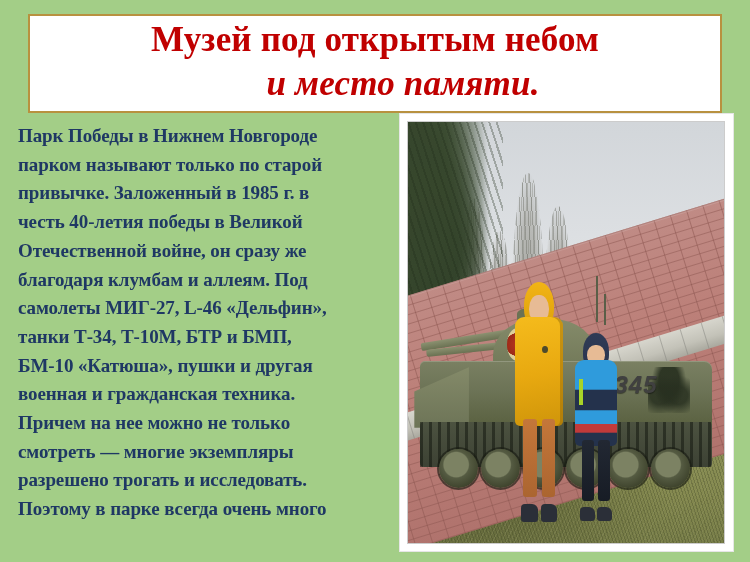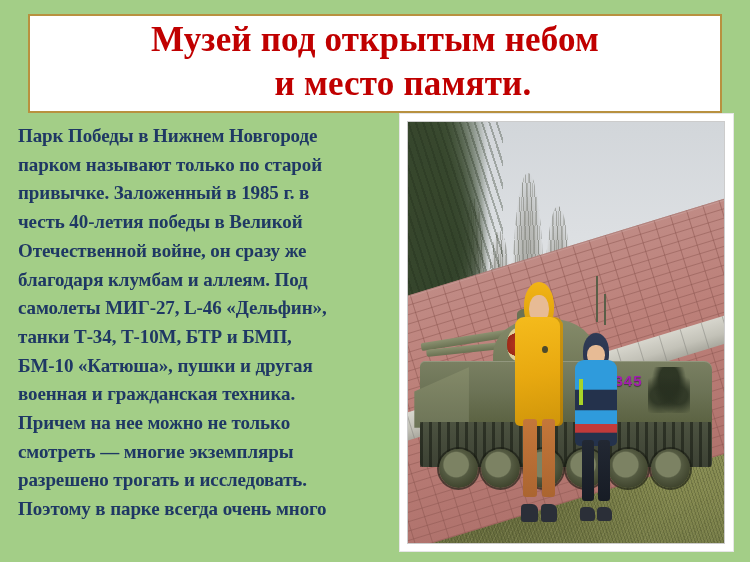--- a/index.html
+++ b/index.html
@@ -44,21 +44,21 @@
     color: #c00000;
     font-family: "Liberation Serif", "DejaVu Serif", serif;
     font-weight: bold;
     font-size: 35px;
     line-height: 44px;
     letter-spacing: 0.2px;
     white-space: nowrap;
     text-align: center;
   }
   .title-line.l1 { margin-left: 0px; }
-  .title-line.l2 { margin-left: 56px; }
+  .title-line.l2 { margin-left: 56px; font-style: italic; }
 
   
   .text-col {
     position: absolute;
     left: 18px;
     top: 122px;
     width: 368px;
     height: 428px;
   }
   .body-line {
@@ -328,27 +328,28 @@
     height: 30%;
     background:
       radial-gradient(ellipse at 50% 30%, rgba(40,48,32,.92) 0 34%, rgba(40,48,32,0) 58%),
       radial-gradient(ellipse at 28% 62%, rgba(40,48,32,.85) 0 22%, rgba(40,48,32,0) 50%),
       radial-gradient(ellipse at 72% 62%, rgba(40,48,32,.85) 0 22%, rgba(40,48,32,0) 50%);
   }
   .hull-number {
     position: absolute;
     left: 66%;
     top: 38%;
-    color: #a21caf;
+    color: #404040;
     font-family: "Liberation Sans", sans-serif;
     font-weight: bold;
-    font-size: 15px;
+    font-size: 24px;
     line-height: 1;
     letter-spacing: 1px;
     text-shadow: 0 1px 1px rgba(0,0,0,.45);
+    font-style: italic;
   }
   .tracks {
     position: absolute;
     left: 2%;
     bottom: 0;
     width: 96%;
     height: 30%;
     background: linear-gradient(180deg,#4c5240 0%, #3d4234 100%);
     border-radius: 4px;
   }

